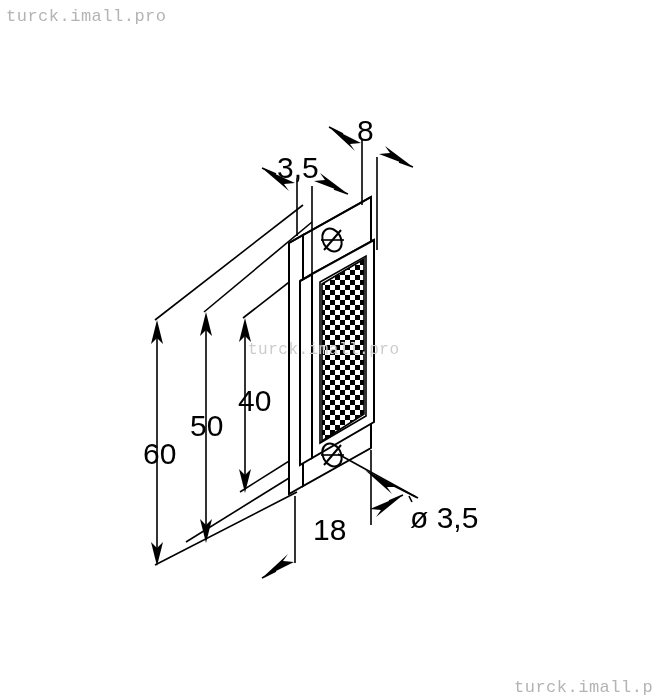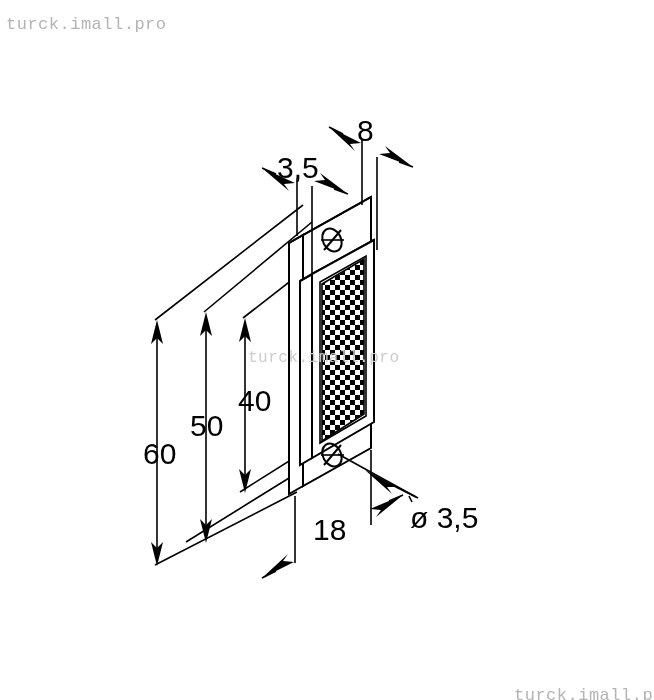--- a/index.html
+++ b/index.html
@@ -21,21 +21,20 @@
     height: 700px;
   }
   .wm {
     position: absolute;
     font-family: "Liberation Mono", monospace;
     font-size: 17px;
     letter-spacing: 0.5px;
     color: #b4b4b4;
     white-space: nowrap;
     user-select: none;
-    margin-top: 8px;
   }
   #wm-top-left  { left: 6px;  top: 7px; }
   #wm-bottom-right { left: 514px; top: 678px; }
   #wm-center {
     left: 248px; top: 341px;
     color: #cccccc;
     font-size: 16px;
   }
   svg { display: block; }
   .ln { stroke: #000; fill: none; stroke-linecap: butt; }

